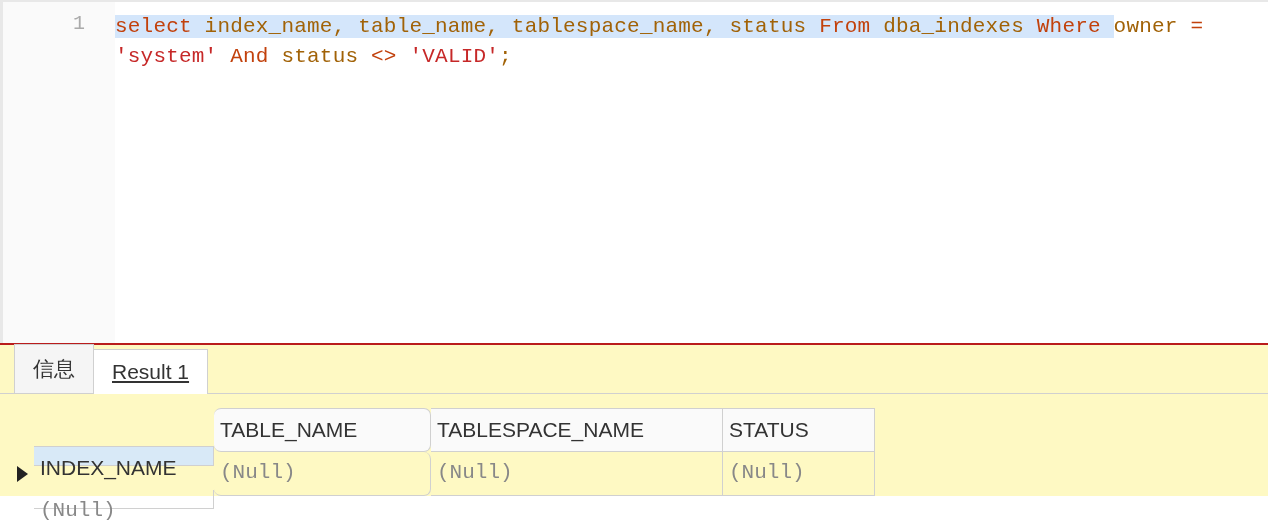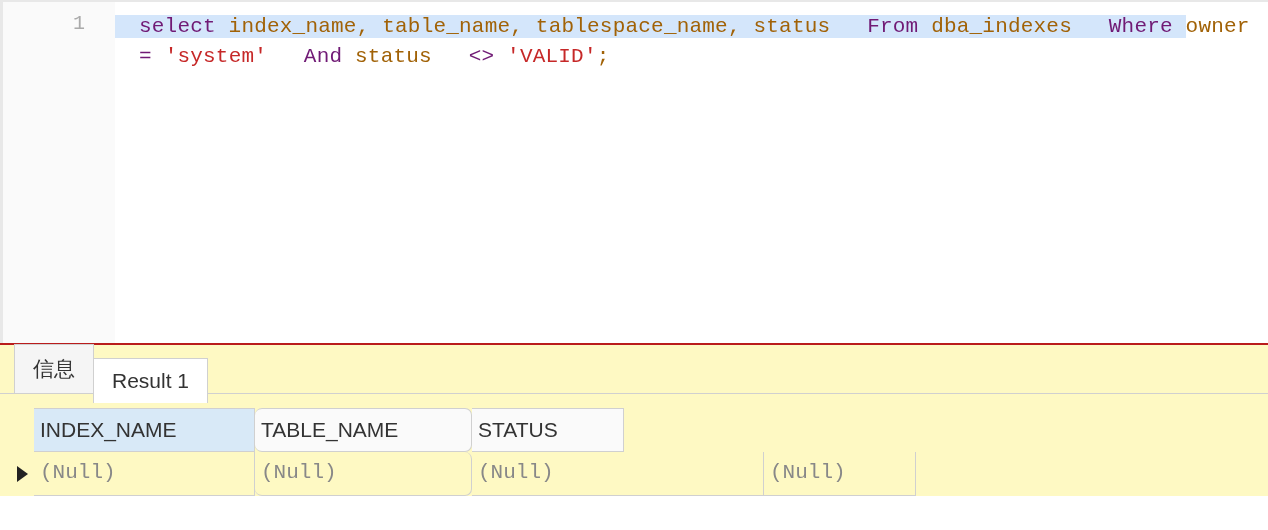--- a/index.html
+++ b/index.html
@@ -37,22 +37,21 @@
       font-size: 21px;
       line-height: 30px;
       white-space: pre-wrap;
       word-wrap: break-word;
       letter-spacing: 0.2px;
     }
     .selected {
       background: #d4e6fb;
     }
     .kw {
-      color: #701a75;
-      padding-left: 24px;
+      color: #c2410c;
     }
     .str {
       color: #c62828;
     }
     .plain {
       color: #a16207;
     }
     .results-panel {
       border-top: 2px solid #b91c1c;
       background: #fef9c3;
@@ -71,21 +70,22 @@
       color: #333;
       border: 1px solid #d0d0d0;
       border-bottom: none;
       background: #f5f5f5;
       margin-right: -1px;
       position: relative;
     }
     .tab.active {
       background: #ffffff;
       border-top: 1px solid #d0d0d0;
-      top: 10px;
+      top: 1px;
+      text-decoration: underline;
     }
     .grid-area {
       padding-top: 14px;
       padding-left: 10px;
     }
     .grid {
       display: flex;
       flex-direction: column;
     }
     .grid-row {
@@ -126,21 +126,21 @@
       font-size: 21px;
       color: #888;
       padding: 9px 10px 9px 6px;
       border: 1px solid #d0d0d0;
       border-top: none;
       border-left: none;
     }
     .data-cell:first-of-type {
       border-left: 1px solid #d0d0d0;
     }
-    .col-0 { width: 221px; }
+    .col-0 { width: 180px; margin-top: 38px; }
     .col-1 { width: 217px; border-radius: 7px; }
     .col-2 { width: 292px; }
     .col-3 { width: 152px; }
   </style>
 </head>
 <body>
 
 <div class="editor-area">
   <div class="gutter">
     <div>1</div>
@@ -152,20 +152,21 @@
   <div class="tabs" id="tabs">
       <div class="tab">信息</div>
       <div class="tab active">Result 1</div>
     </div>
   <div class="grid-area">
     <div class="grid" id="grid">
         <div class="grid-row">
           <div class="row-header"></div>
           <div class="hdr-cell col-0 sorted">INDEX_NAME</div>
           <div class="hdr-cell col-1">TABLE_NAME</div>
+          <div class="hdr-cell col-2">TABLESPACE_NAME</div>
           <div class="hdr-cell col-3">STATUS</div>
         </div>
         <div class="grid-row">
           <div class="row-header">
             <div class="row-pointer"></div>
           </div>
           <div class="data-cell col-0">(Null)</div>
           <div class="data-cell col-1">(Null)</div>
           <div class="data-cell col-2">(Null)</div>
           <div class="data-cell col-3">(Null)</div>

